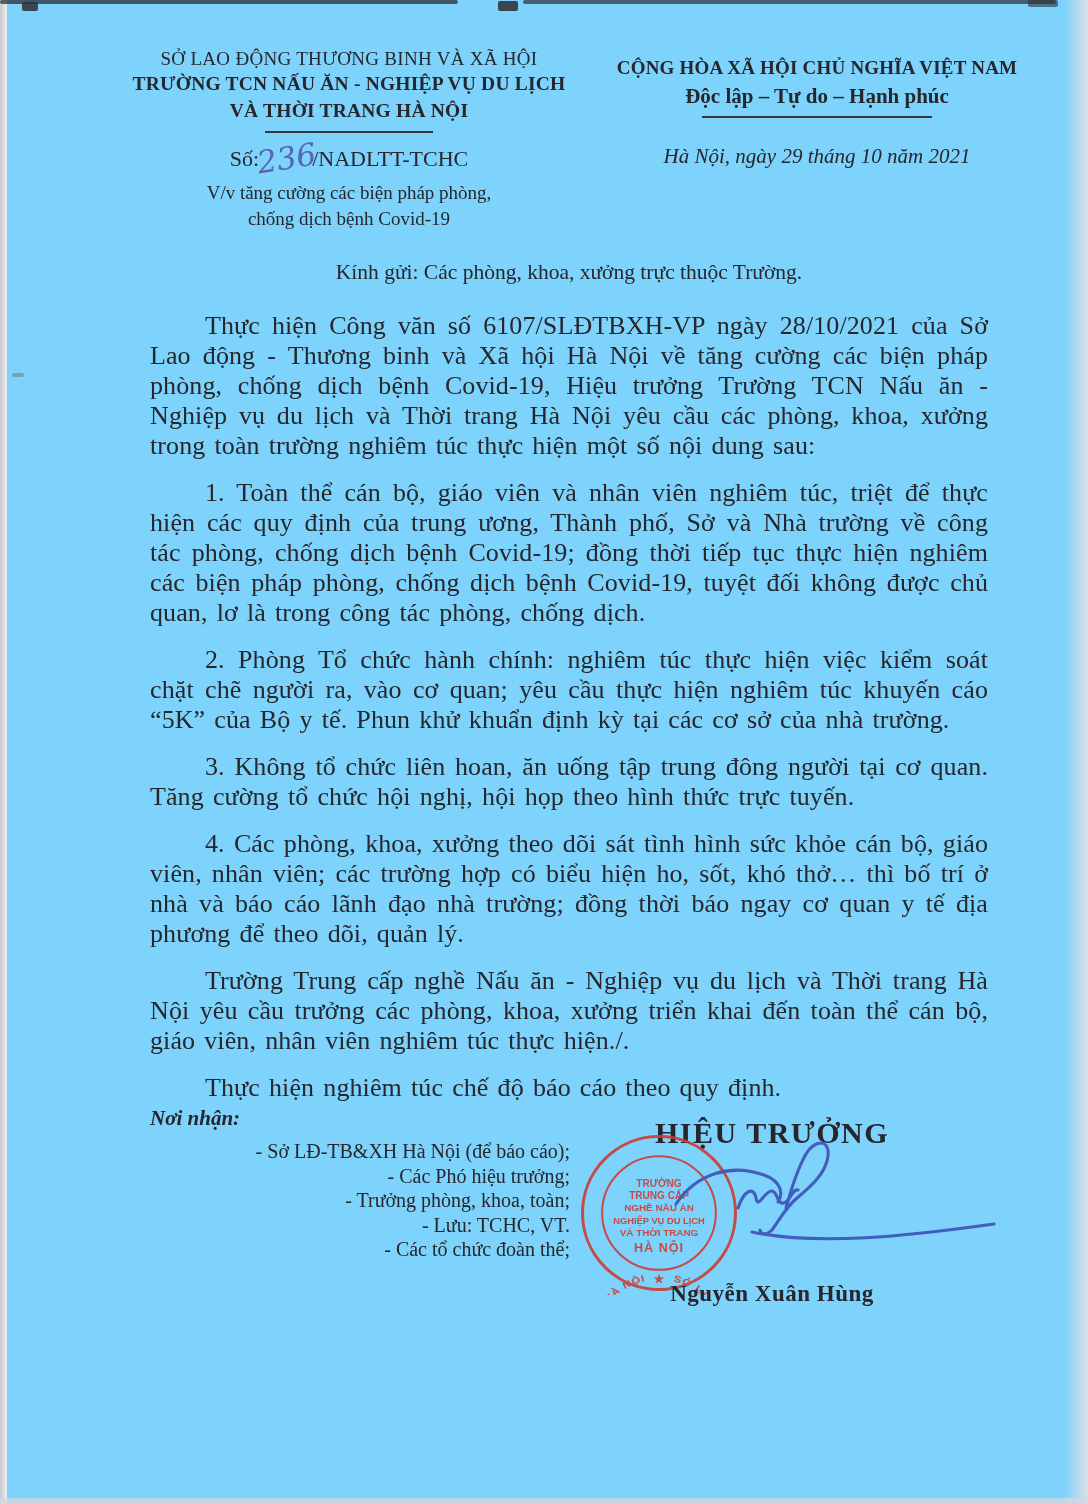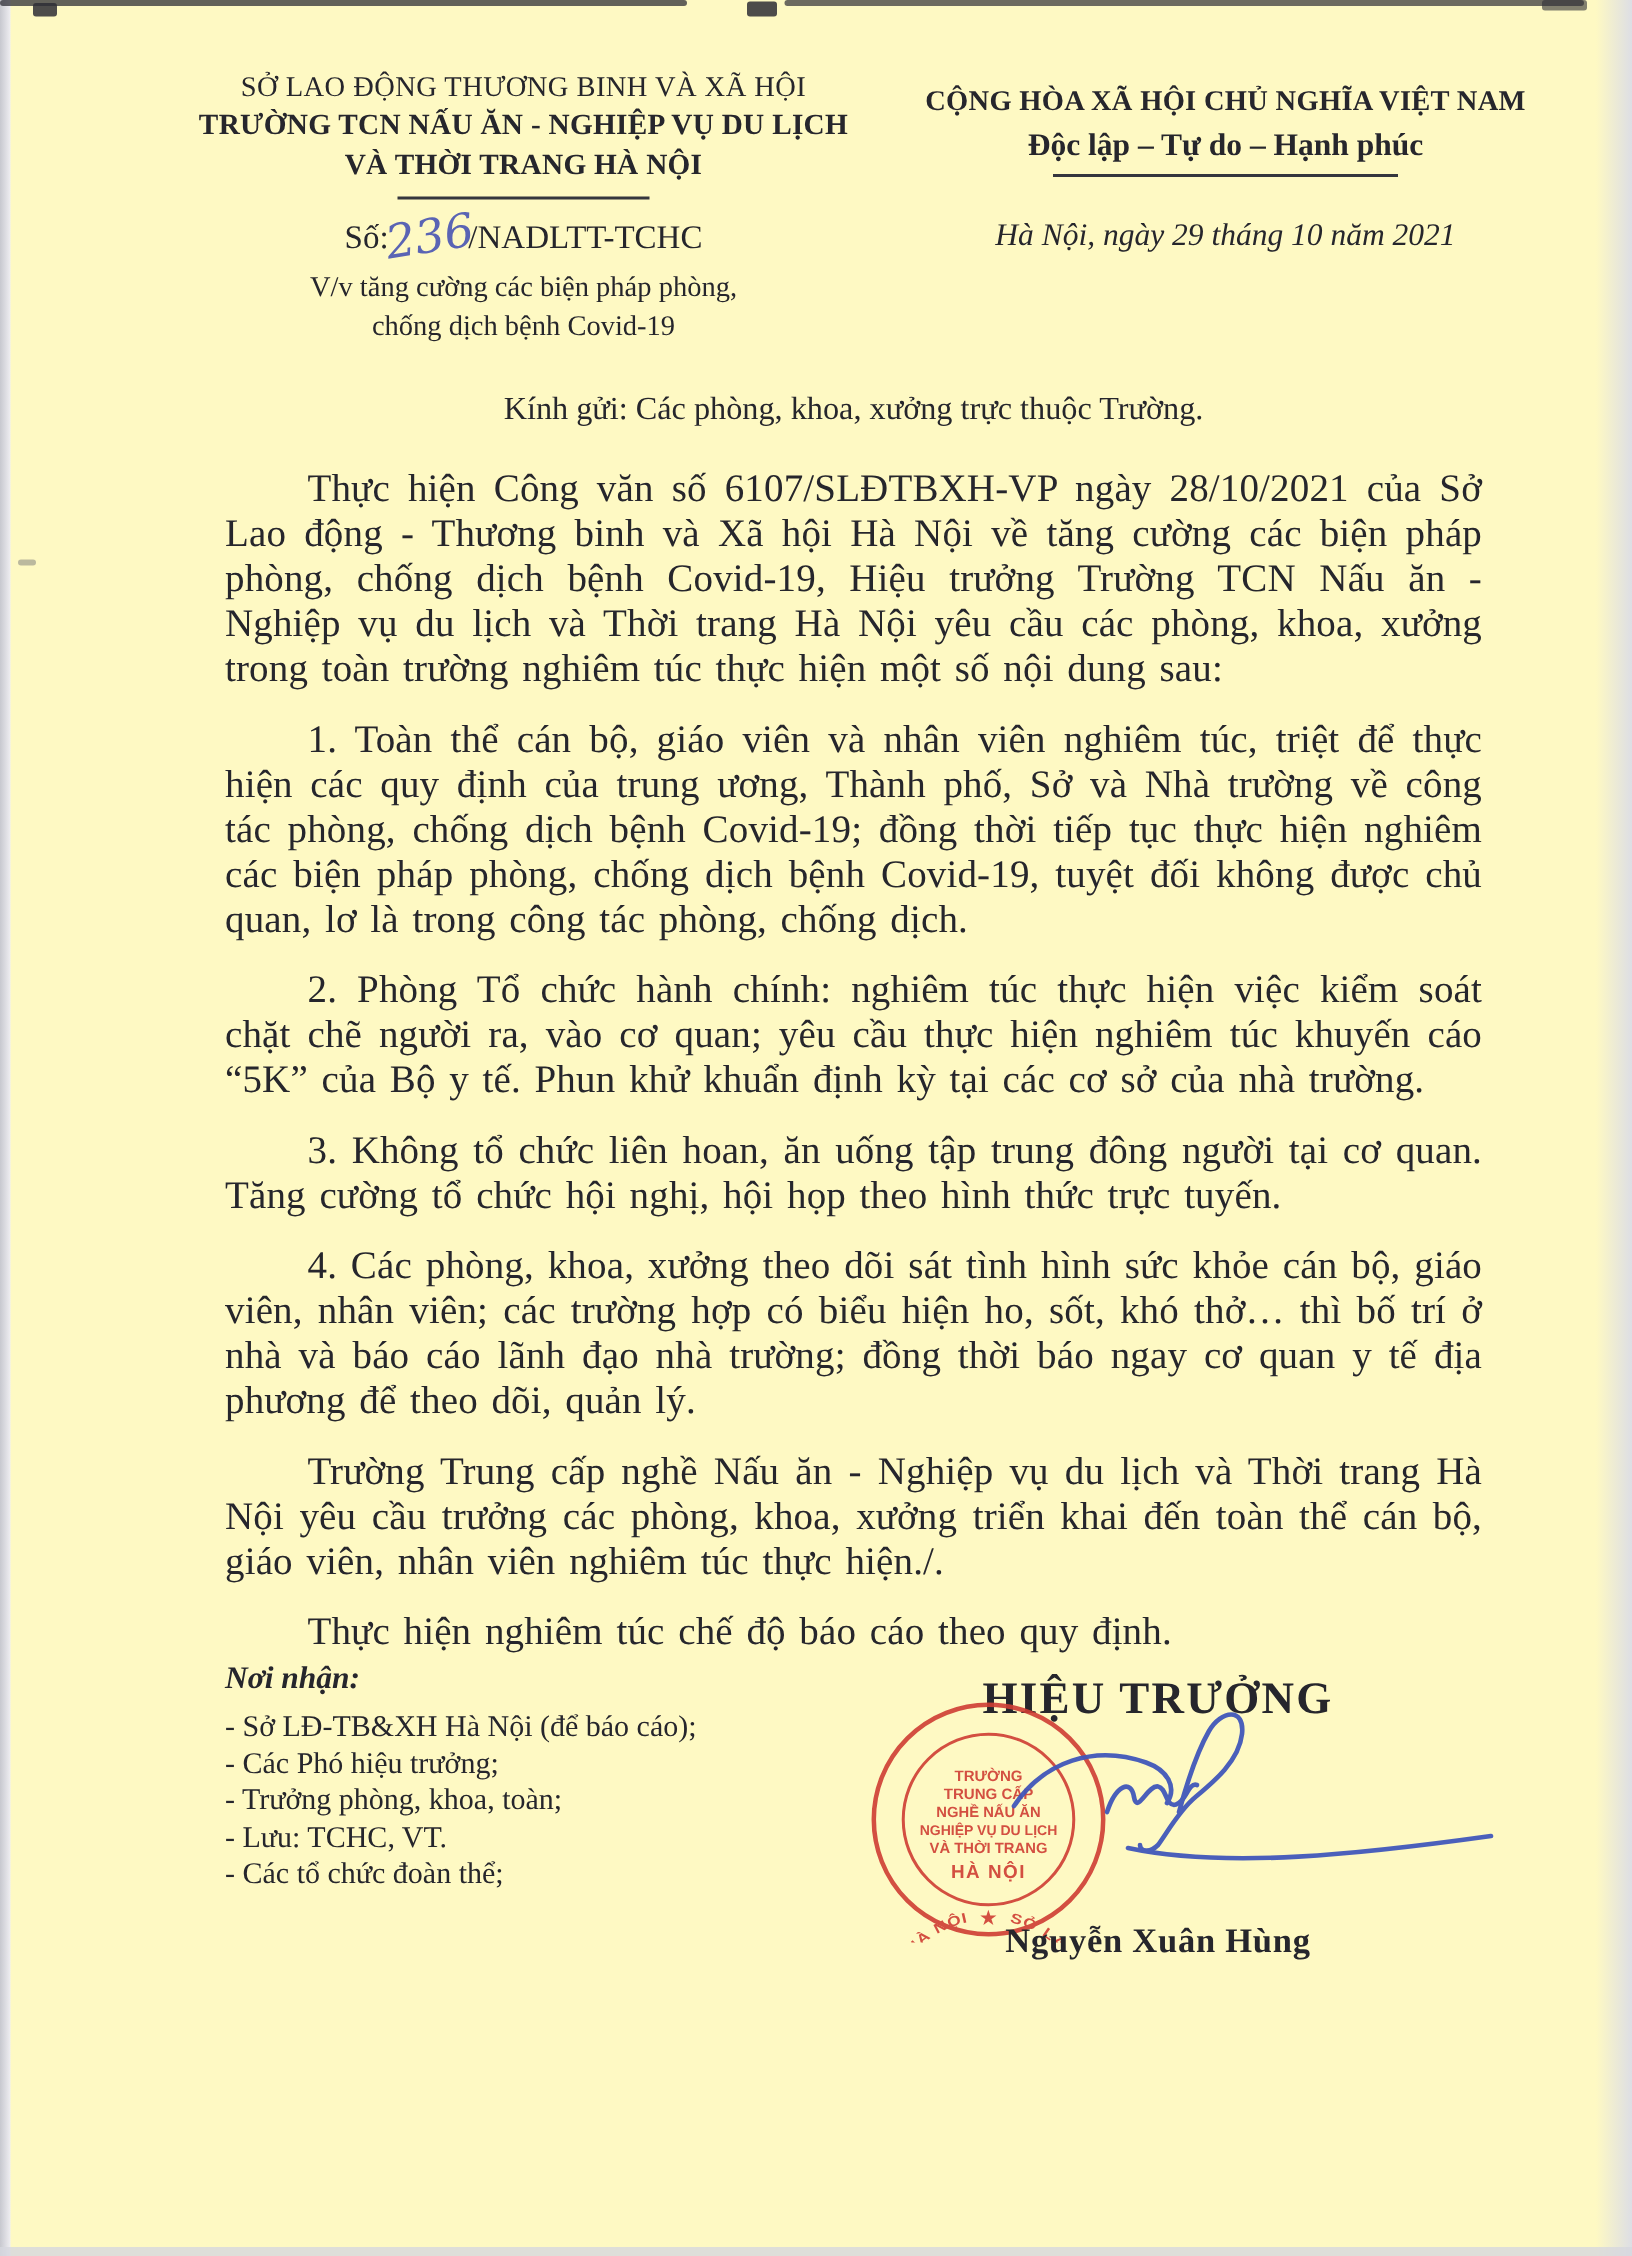--- a/index.html
+++ b/index.html
@@ -1,16 +1,16 @@
 <!DOCTYPE html>
 <html><head>
 <meta charset="utf-8">
 <style>
   html,body{margin:0;padding:0;background:#e9e9ec;}
-  .page{position:relative;width:1088px;height:1504px;background:#fef9c3;overflow:hidden;
+  .page{position:relative;width:1088px;height:1504px;background:#7dd3fc;overflow:hidden;
         font-family:"Liberation Serif",serif;color:#26262c;}
   
   .edge-left{position:absolute;left:0;top:0;bottom:0;width:7px;
              background:linear-gradient(90deg,#c7c8cf,#efeef2);}
   .edge-right{position:absolute;right:0;top:0;bottom:0;width:24px;
              background:linear-gradient(90deg,rgba(220,221,228,0),#dddee5);}
   .edge-bottom{position:absolute;left:0;right:0;bottom:0;height:6px;background:#d6d7de;opacity:.8;}
   .tstrip{position:absolute;background:#2e2e35;border-radius:2px;}
   .speck{position:absolute;background:#6a6a72;border-radius:2px;}
 
@@ -34,21 +34,21 @@
 
   
   .content{position:absolute;left:150px;width:838px;top:260px;}
   .salutation{text-align:center;font-size:21.5px;margin:0 0 26px;}
   .content p{margin:0 0 17px;font-size:26px;line-height:30px;text-align:justify;
              text-indent:55px;word-spacing:2.5px;letter-spacing:.1px;}
 
   
   .recipients{position:absolute;left:150px;top:1106px;width:420px;}
   .rec-title{font-weight:bold;font-style:italic;font-size:21px;margin-bottom:8px;}
-  .rec-item{font-size:20px;line-height:24.5px;}
+  .rec-item{font-size:20px;line-height:24.5px;text-align:right;}
   .sig-title{position:absolute;left:620px;top:1116px;width:304px;text-align:center;
              font-weight:bold;font-size:30px;letter-spacing:1.5px;}
   .stamp{position:absolute;left:577px;top:1131px;width:164px;height:164px;opacity:.9;}
   .sig-svg{position:absolute;left:668px;top:1130px;width:360px;height:132px;}
   .sig-name{position:absolute;left:620px;top:1281px;width:304px;text-align:center;
             font-weight:bold;font-size:23px;letter-spacing:.5px;}
   .stamp text{font-family:"Liberation Sans",sans-serif;font-weight:bold;}
 </style>
 </head>
 <body>

